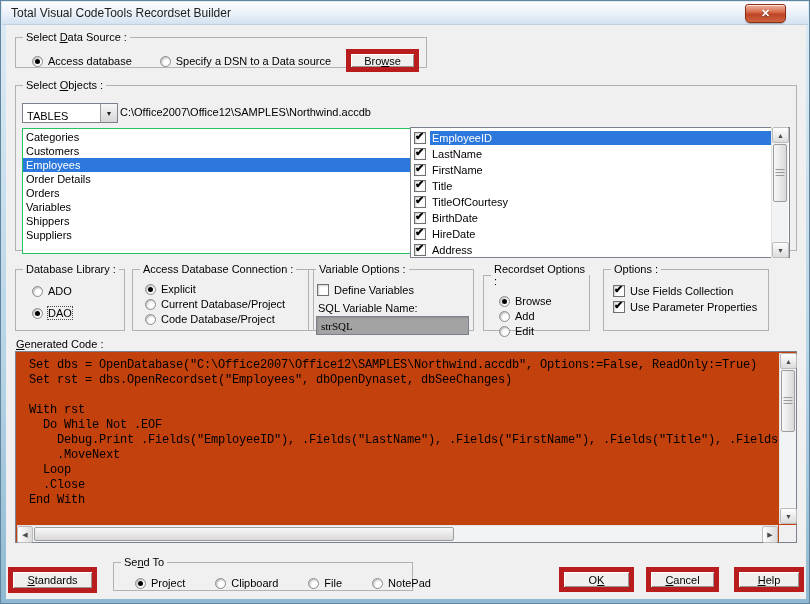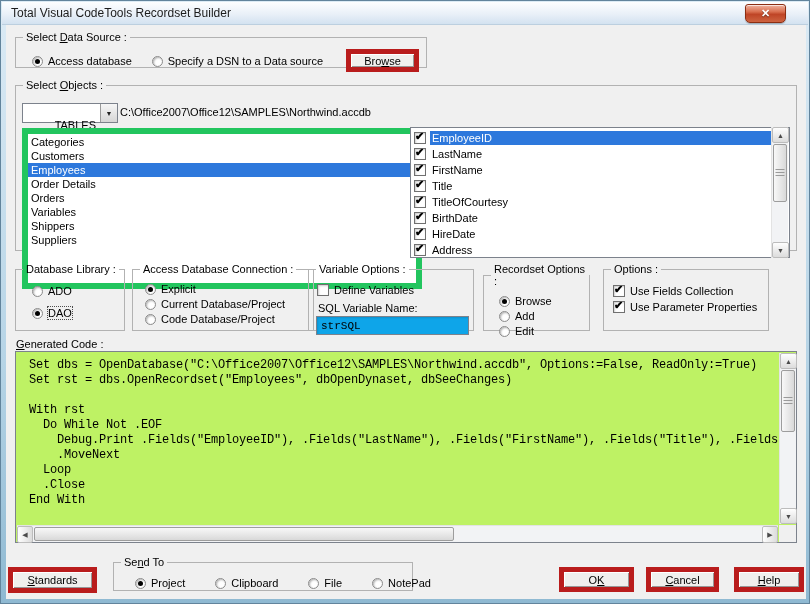--- a/index.html
+++ b/index.html
@@ -36,39 +36,39 @@
   .opt-row.focused .opt-label { outline:1px dotted #4d4d4d; }
   .cbx { position:relative; width:12px; height:12px; flex:0 0 12px; background:#fff;
          border:1px solid #707070; box-shadow:inset 1px 1px 2px rgba(0,0,0,.2); }
   .opt-row.checked .cbx::after, .fld-row.checked .cbx::after {
          content:"✔"; position:absolute; left:0; top:-3px; font-size:11px; font-weight:bold; color:#000; }
 
   .btn { position:absolute; background:#f0efed; border:5px solid #b91c1c;
          box-shadow:inset 1px 1px 0 #ffffff, inset -1px -1px 0 #979797;
          font-family:"Liberation Sans",sans-serif; font-size:11px; color:#000;
          display:flex; align-items:center; justify-content:center; cursor:default; }
-  .text-input { position:absolute; background:#0ea5e9; border:1px solid #7c828c;
-                box-shadow:inset 1px 1px 2px rgba(0,0,0,.12); font-family:Liberation Mono, monospace;
+  .text-input { position:absolute; background:#a3a3a3; border:1px solid #7c828c;
+                box-shadow:inset 1px 1px 2px rgba(0,0,0,.12); font-family:Liberation Serif, serif;
                 font-size:11px; padding:4px 4px; }
 
   
   .fs-ds { left:9px; top:6px; width:412px; height:37px; }
-  .ds-radios { position:absolute; left:16px; top:12px; display:flex; gap:20px; }
+  .ds-radios { position:absolute; left:16px; top:12px; display:flex; gap:28px; }
   .browse { left:330px; top:6px; width:73px; height:23px; }
 
   
   .fs-obj { left:9px; top:54px; width:782px; height:172px; }
   .combo { position:absolute; left:6px; top:12px; width:96px; height:20px; display:flex;
            background:#fff; border:1px solid #7c828c; }
-  .combo-text { flex:1; padding:15px 4px; overflow:hidden;text-align:right; }
+  .combo-text { flex:1; padding:6px 4px; overflow:hidden; }
   .combo-btn { width:17px; background:linear-gradient(#f6f6f6,#d6d6d6); border-left:1px solid #9a9a9a;
                display:flex; align-items:center; justify-content:center; font-size:7px; color:#222; }
   .db-path { position:absolute; left:104px; top:15px; }
-  .tables-list { position:absolute; left:6px; top:37px; width:400px; height:161px; overflow:hidden;
-                 background:#fff; border:6px solid #22c55e; padding-top:1px; }
+  .tables-list { position:absolute; left:6px; top:37px; width:400px; height:126px; overflow:hidden;
+                 background:#fff; border:1px solid #22c55e; padding-top:1px; }
   .tbl-row { height:14px; line-height:14px; padding-left:3px; cursor:default; }
   .tbl-row.selected { background:#2d78dc; color:#fff; }
   .fields-list { position:absolute; left:394px; top:36px; width:380px; height:131px; overflow:hidden;
                  background:#fff; border:1px solid #7c828c; padding:2px 17px 0 3px; }
   .fld-row { height:16px; display:flex; align-items:center; gap:4px; cursor:default; }
   .fld-label { flex:1; height:14px; line-height:14px; padding-left:2px; }
   .fld-row.selected .fld-label { background:#2d78dc; color:#fff; }
 
   
   .vscroll { position:absolute; width:17px; background:#f2f3f5; border-left:1px solid #e3e3e3; }
@@ -96,21 +96,21 @@
   .var-lbl { position:absolute; left:9px; top:27px; }
   .var-input { left:7px; top:41px; width:153px; height:19px; }
   .fs-rec { left:477px; top:238px; width:107px; height:68px; }
   .rec-rows { position:absolute; left:15px; top:8px; display:flex; flex-direction:column; gap:3px; }
   .fs-opts { left:597px; top:238px; width:166px; height:68px; }
   .opts-rows { position:absolute; left:9px; top:10px; display:flex; flex-direction:column; gap:4px; }
 
   
   .gencode-label { position:absolute; left:10px; top:313px; }
   .code-box { position:absolute; left:9px; top:326px; width:782px; height:192px;
-              background:#bef264; border:1px solid #7c828c; }
+              background:#c2410c; border:1px solid #7c828c; }
   .code-pane { position:absolute; left:1px; top:1px; right:18px; bottom:18px; overflow:hidden; }
   .code-lines { padding:5px 0 0 12px; }
   .code-line { white-space:pre; min-height:15px; line-height:15px;
                font-family:"Liberation Mono", monospace; font-size:12px; letter-spacing:-0.2px; }
   .code-v { right:0; top:1px; bottom:18px; }
   .code-h { left:1px; right:18px; bottom:0; }
   .code-corner { right:0; bottom:0; }
 
   
   .standards { left:2px; top:542px; width:89px; height:26px; }

